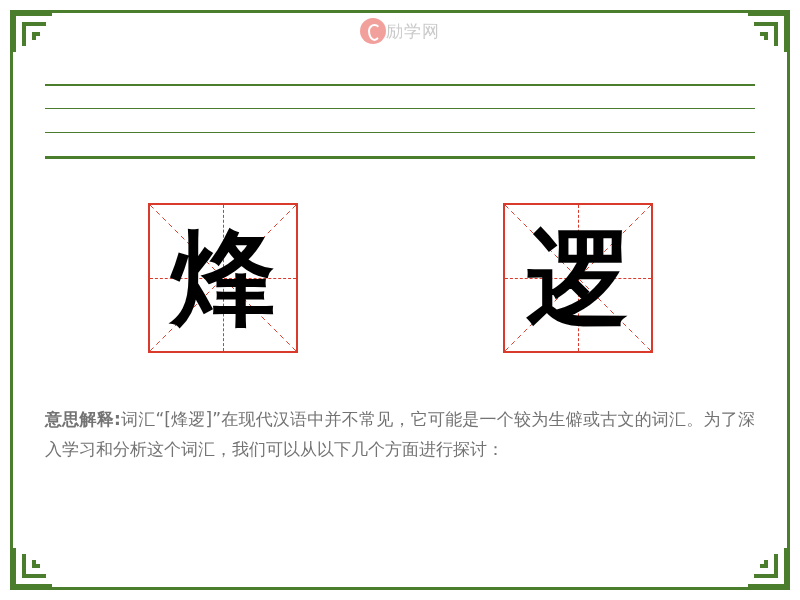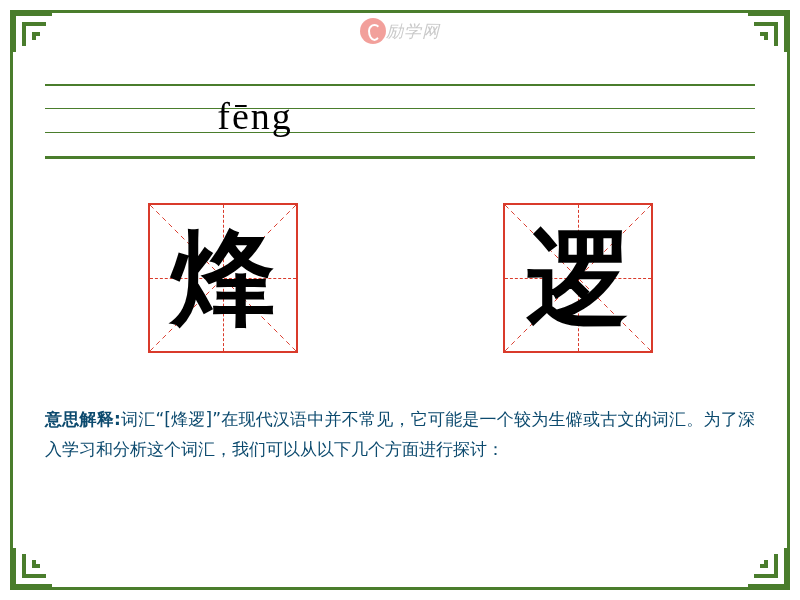--- a/index.html
+++ b/index.html
@@ -44,21 +44,20 @@
 
   
   .watermark {
     position: absolute;
     left: 50%;
     top: 18px;
     transform: translateX(-50%);
     display: flex;
     align-items: center;
     opacity: 0.55;
-    font-style: italic;
   }
   .wm-badge {
     width: 26px;
     height: 26px;
     border-radius: 50%;
     background: #e8534b;
     position: relative;
     display: inline-block;
   }
   .wm-badge::after {
@@ -166,21 +165,21 @@
 
   
   .explain {
     position: absolute;
     left: 45px;
     top: 404px;
     width: 710px;
     font-family: "DejaVu Sans", sans-serif;
     font-size: 17px;
     line-height: 30px;
-    color: #0c4a6e;
+    color: #737373;
     text-align: justify;
   }
   .explain-label {
     font-weight: bold;
   }
 </style>
 </head>
 <body>
 
 <div class="page">
@@ -230,21 +229,20 @@
   <div class="watermark">
     <span class="wm-badge"></span>
     <span class="wm-text">励学网</span>
   </div>
 
   <div class="staff">
     <div class="staff-line l1"></div>
     <div class="staff-line l2"></div>
     <div class="staff-line l3"></div>
     <div class="staff-line l4"></div>
-    <div class="pinyin pinyin-1">fēng</div>
   </div>
 
   <div class="char-box char-box-1">
     <svg class="gl-diag" viewBox="0 0 150 150" preserveAspectRatio="none">
       <line x1="0" y1="0" x2="150" y2="150" stroke="#d93a2b" stroke-width="1" stroke-dasharray="5,4"></line>
       <line x1="150" y1="0" x2="0" y2="150" stroke="#d93a2b" stroke-width="1" stroke-dasharray="5,4"></line>
     </svg>
     <div class="grid-line gl-h"></div>
     <div class="grid-line gl-v"></div>
     <div class="char-glyph">烽</div>

